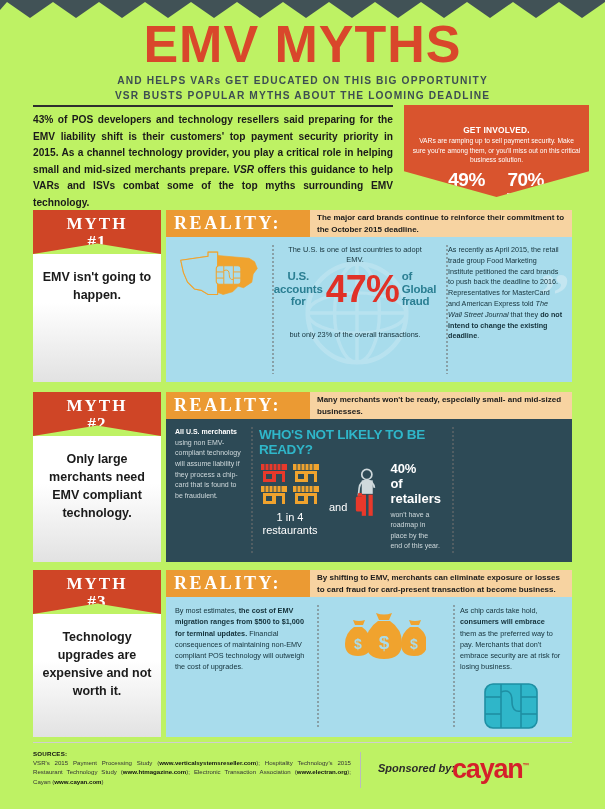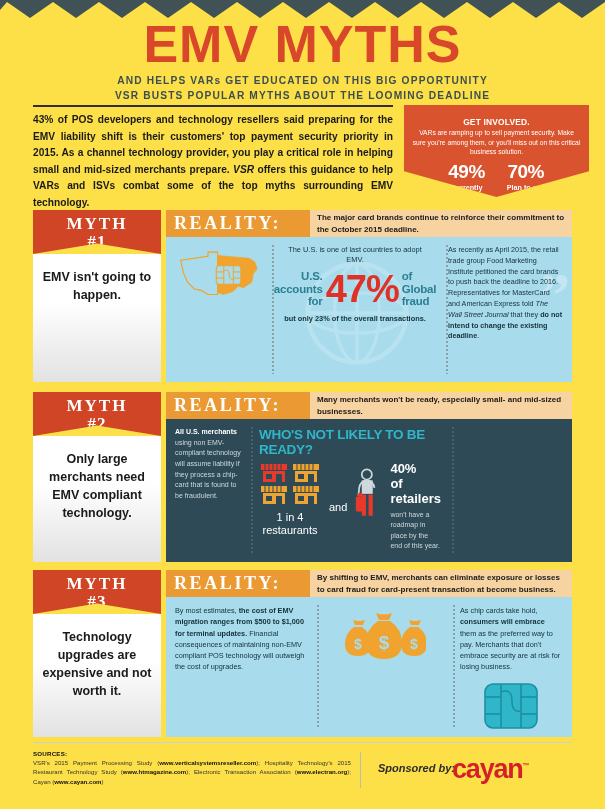--- a/index.html
+++ b/index.html
@@ -2,21 +2,21 @@
 <html><head>
 <meta charset="utf-8">
 <style>
   * { box-sizing: border-box; margin: 0; padding: 0; }
   html, body {
     width: 605px; height: 809px;
     background: #ffffff;
     font-family: "Liberation Sans", sans-serif;
     overflow: hidden;
   }
-  .page { position: relative; width: 605px; height: 809px; background:#fde047; }
+  .page { position: relative; width: 605px; height: 809px; background:#bef264; }
 
   
   .zigzag {
     position:absolute; top:0; left:0; width:605px; height:18px;
   }
 
   
   .title-wrap { position:absolute; top:18px; left:0; width:605px; text-align:center; }
   .main-title {
     font-family:"Liberation Sans", sans-serif;
@@ -36,21 +36,21 @@
     text-align:justify;
   }
   .intro i { font-style:italic; }
 
   
   .getinv { position:absolute; left:404px; top:105px; width:185px; height:92px; }
   .getinv-inner {
     position:absolute; inset:0;
     background:#d9542e;
     clip-path: polygon(0 0, 100% 0, 100% 72%, 50% 100%, 0 72%);
-    color:#fff; text-align:center; padding-top:12px;
+    color:#fff; text-align:center; padding-top:20px;
   }
   .gi-head { font-size:8.4px; font-weight:bold; letter-spacing:.2px; }
   .gi-body { font-size:6.7px; line-height:1.42; padding:1px 8px 0; }
   .gi-stats { display:flex; justify-content:center; gap:22px; margin-top:5px; }
   .gi-stat { text-align:center; }
   .gi-pct { font-size:19px; font-weight:bold; line-height:1; letter-spacing:-.5px; }
   .gi-lbl { font-size:7.2px; font-weight:bold; line-height:1.25; margin-top:2px; }
 
   
   .block { position:absolute; left:0; width:598px; }
@@ -204,33 +204,33 @@
         <div class="panel" style="width:168px; text-align:center;">
           <svg width="112" height="112" viewBox="0 0 100 100" style="position:absolute;left:30px;top:20px;opacity:.45;">
             <circle cx="50" cy="50" r="44" fill="none" stroke="#cdeaf4" stroke-width="4"></circle>
             <ellipse cx="50" cy="50" rx="20" ry="44" fill="none" stroke="#cdeaf4" stroke-width="3"></ellipse>
             <line x1="6" y1="50" x2="94" y2="50" stroke="#cdeaf4" stroke-width="3"></line>
             <ellipse cx="50" cy="50" rx="44" ry="18" fill="none" stroke="#cdeaf4" stroke-width="3"></ellipse>
             <line x1="50" y1="6" x2="50" y2="94" stroke="#cdeaf4" stroke-width="3"></line>
           </svg>
           <div class="cap" style="position:relative;font-size:7.4px;line-height:1.4;">The U.S. is one of last countries to adopt EMV.</div>
           <div style="position:relative;display:flex;align-items:center;justify-content:center;gap:3px;margin-top:4px;">
-            <div class="side-word" style="text-align:right;">
+            <div class="side-word" style="">
               <div>U.S.</div>
               <div>accounts</div>
               <div>for</div>
             </div>
             <div class="bignum">47%</div>
             <div class="side-word" style="text-align:left;">
               <div>of</div>
               <div>Global</div>
               <div>fraud</div>
             </div>
           </div>
-          <div class="cap" style="position:relative;font-size:7.4px;margin-top:6px;font-weight:bold;">but only 23% of the overall transactions.</div>
+          <div class="cap" style="position:relative;font-size:7.4px;margin-top:22px;">but only 23% of the overall transactions.</div>
         </div>
 
         <div class="vdots" style="left:280px;"></div>
 
         <div class="panel" style="width:133px;">
           <div class="quote-mark">”</div>
           <div class="cap" style="position:relative;font-size:7.2px;line-height:1.5;">
             <span>As recently as April 2015, the retail trade group Food Marketing Institute petitioned the card brands to push back the deadline to 2016. Representatives for MasterCard and American Express told </span><i>The Wall Street Journal</i><span> that they </span><b>do not intend to change the existing deadline</b><span>.</span>
           </div>
         </div>

